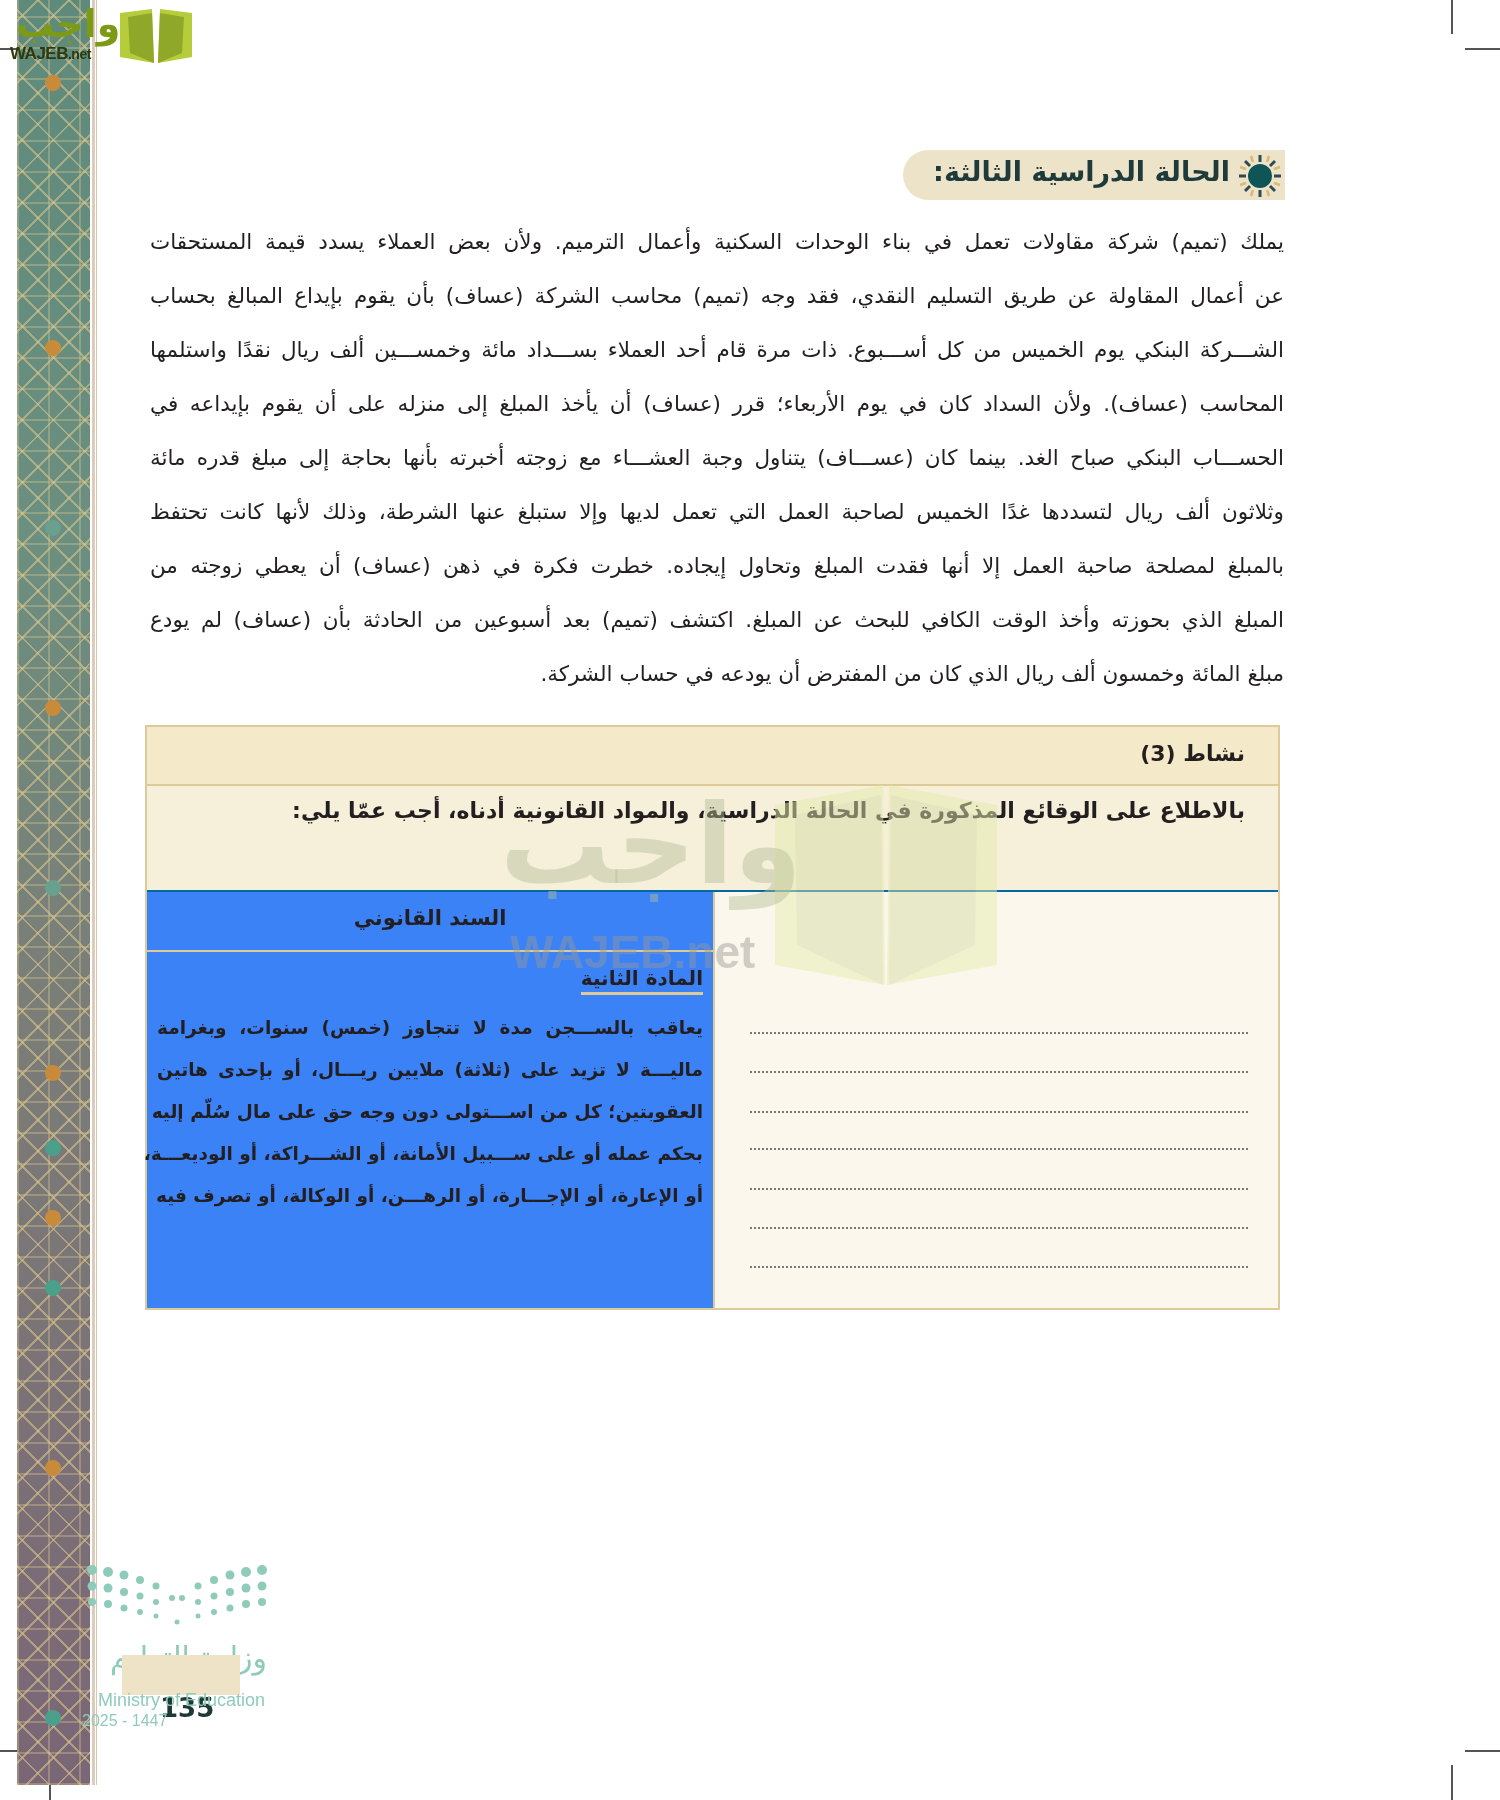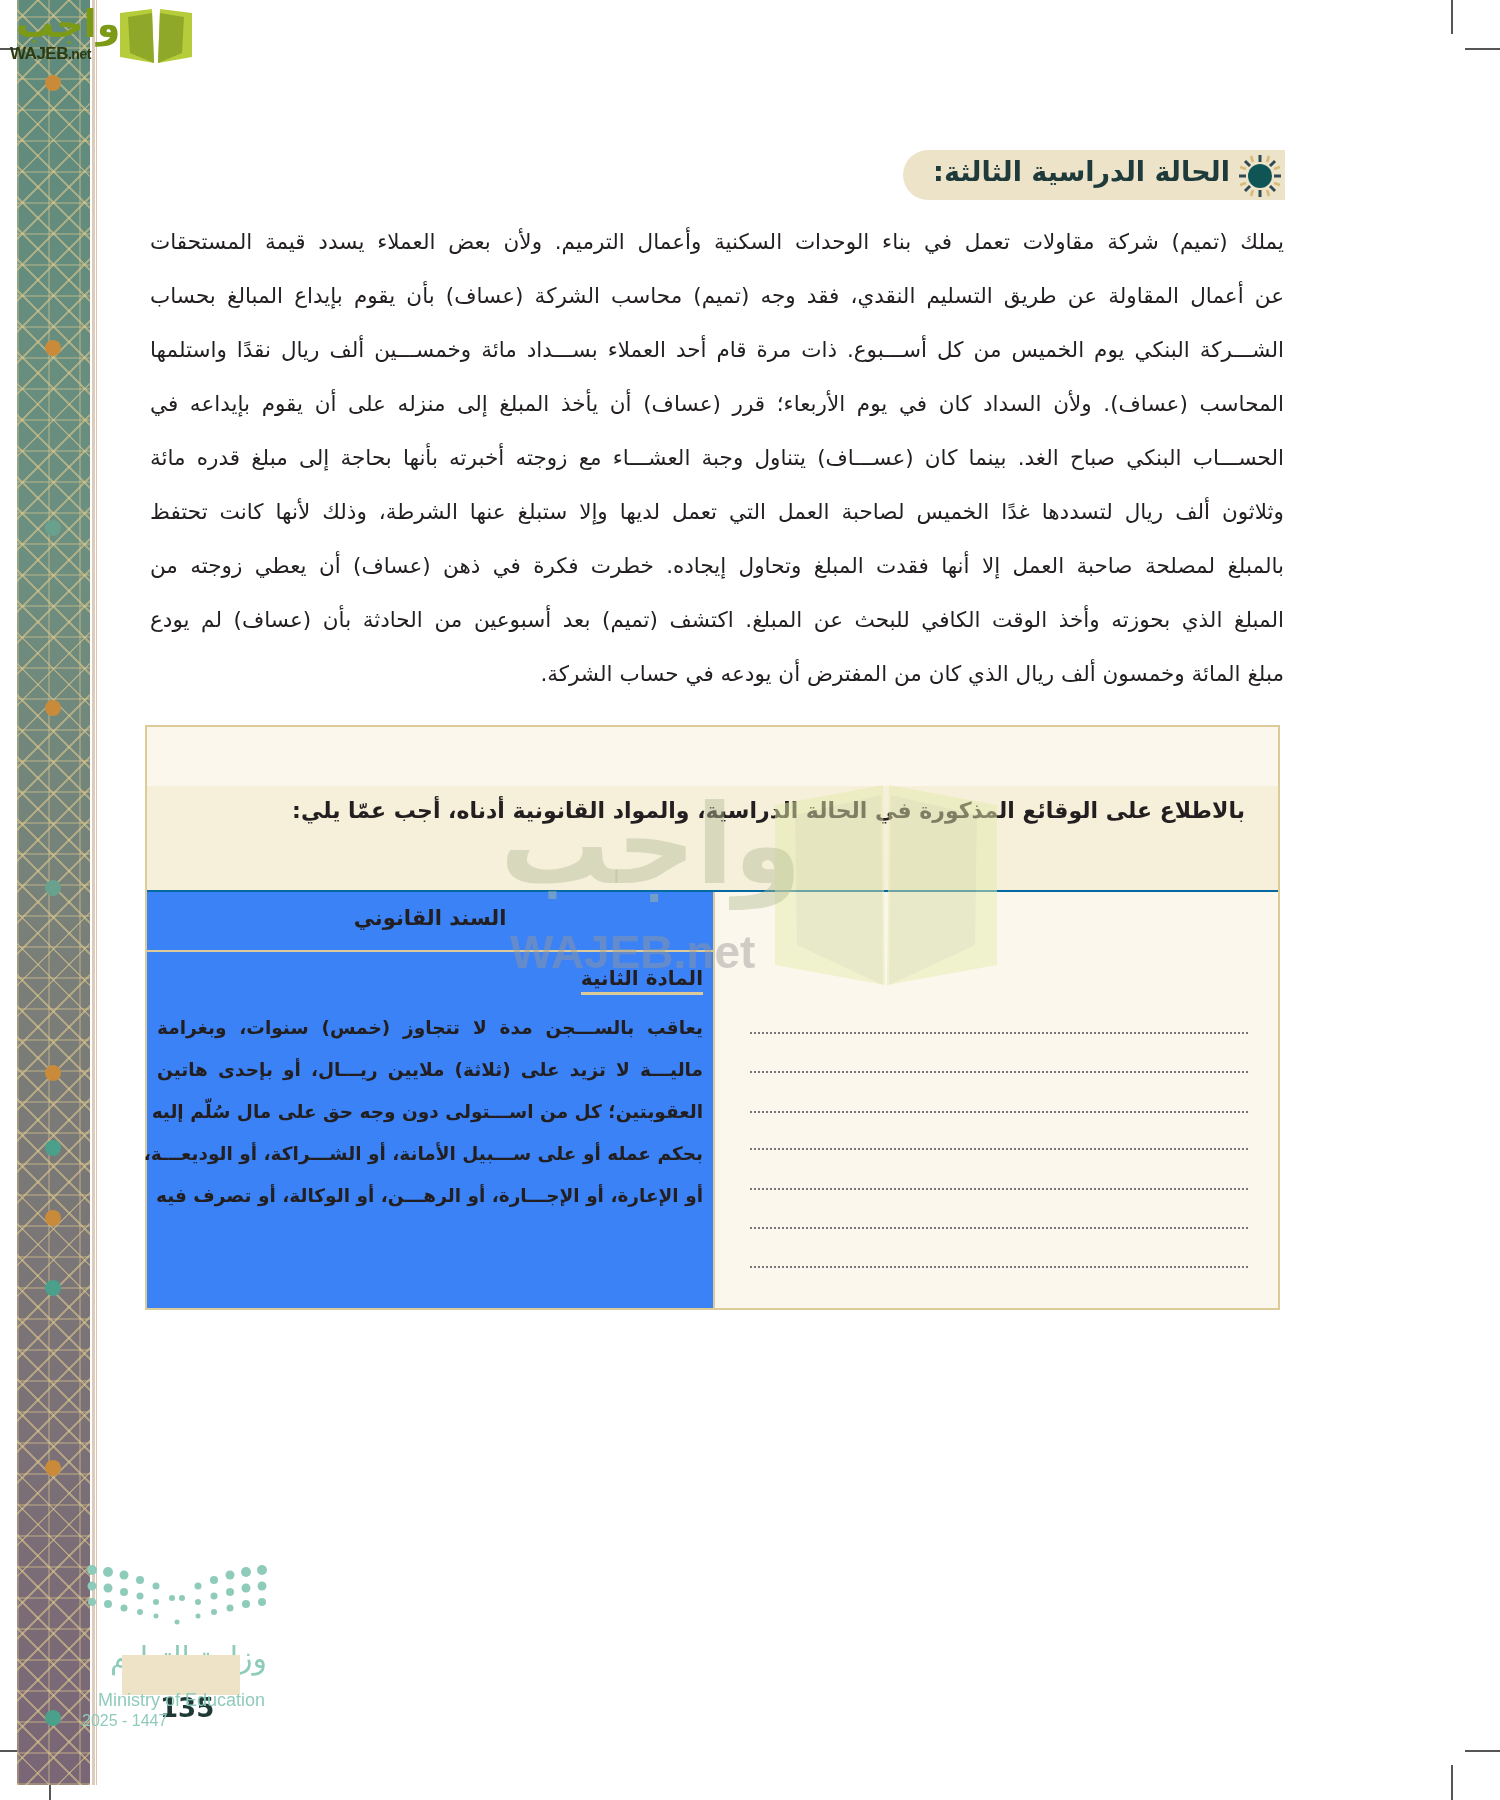--- a/index.html
+++ b/index.html
@@ -211,20 +211,23 @@
   <span class="line">الشـــركة البنكي يوم الخميس من كل أســـبوع. ذات مرة قام أحد العملاء بســـداد مائة وخمســـين ألف ريال نقدًا واستلمها</span>
   <span class="line">المحاسب (عساف). ولأن السداد كان في يوم الأربعاء؛ قرر (عساف) أن يأخذ المبلغ إلى منزله على أن يقوم بإيداعه في</span>
   <span class="line">الحســـاب البنكي صباح الغد. بينما كان (عســـاف) يتناول وجبة العشـــاء مع زوجته أخبرته بأنها بحاجة إلى مبلغ قدره مائة</span>
   <span class="line">وثلاثون ألف ريال لتسددها غدًا الخميس لصاحبة العمل التي تعمل لديها وإلا ستبلغ عنها الشرطة، وذلك لأنها كانت تحتفظ</span>
   <span class="line">بالمبلغ لمصلحة صاحبة العمل إلا أنها فقدت المبلغ  وتحاول إيجاده. خطرت فكرة في ذهن (عساف) أن يعطي زوجته من</span>
   <span class="line">المبلغ الذي بحوزته وأخذ الوقت الكافي للبحث عن المبلغ. اكتشف (تميم) بعد أسبوعين من الحادثة بأن (عساف) لم يودع</span>
   <span class="line last">مبلغ المائة وخمسون ألف ريال الذي كان من المفترض أن يودعه في حساب الشركة.</span>
 </div>
 
 <div class="activity">
+  <div class="act-header">
+    <span class="label">نشاط (3)</span>
+  </div>
   <div class="act-instr">
     <span class="l1">بالاطلاع على الوقائع المذكورة في الحالة الدراسية، والمواد القانونية أدناه، أجب عمّا يلي:</span>
   </div>
 
   <div class="col-right">
     <div class="dots" style="top:140px;"></div>
     <div class="dots" style="top:179px;"></div>
     <div class="dots" style="top:219px;"></div>
     <div class="dots" style="top:256px;"></div>
     <div class="dots" style="top:296px;"></div>

